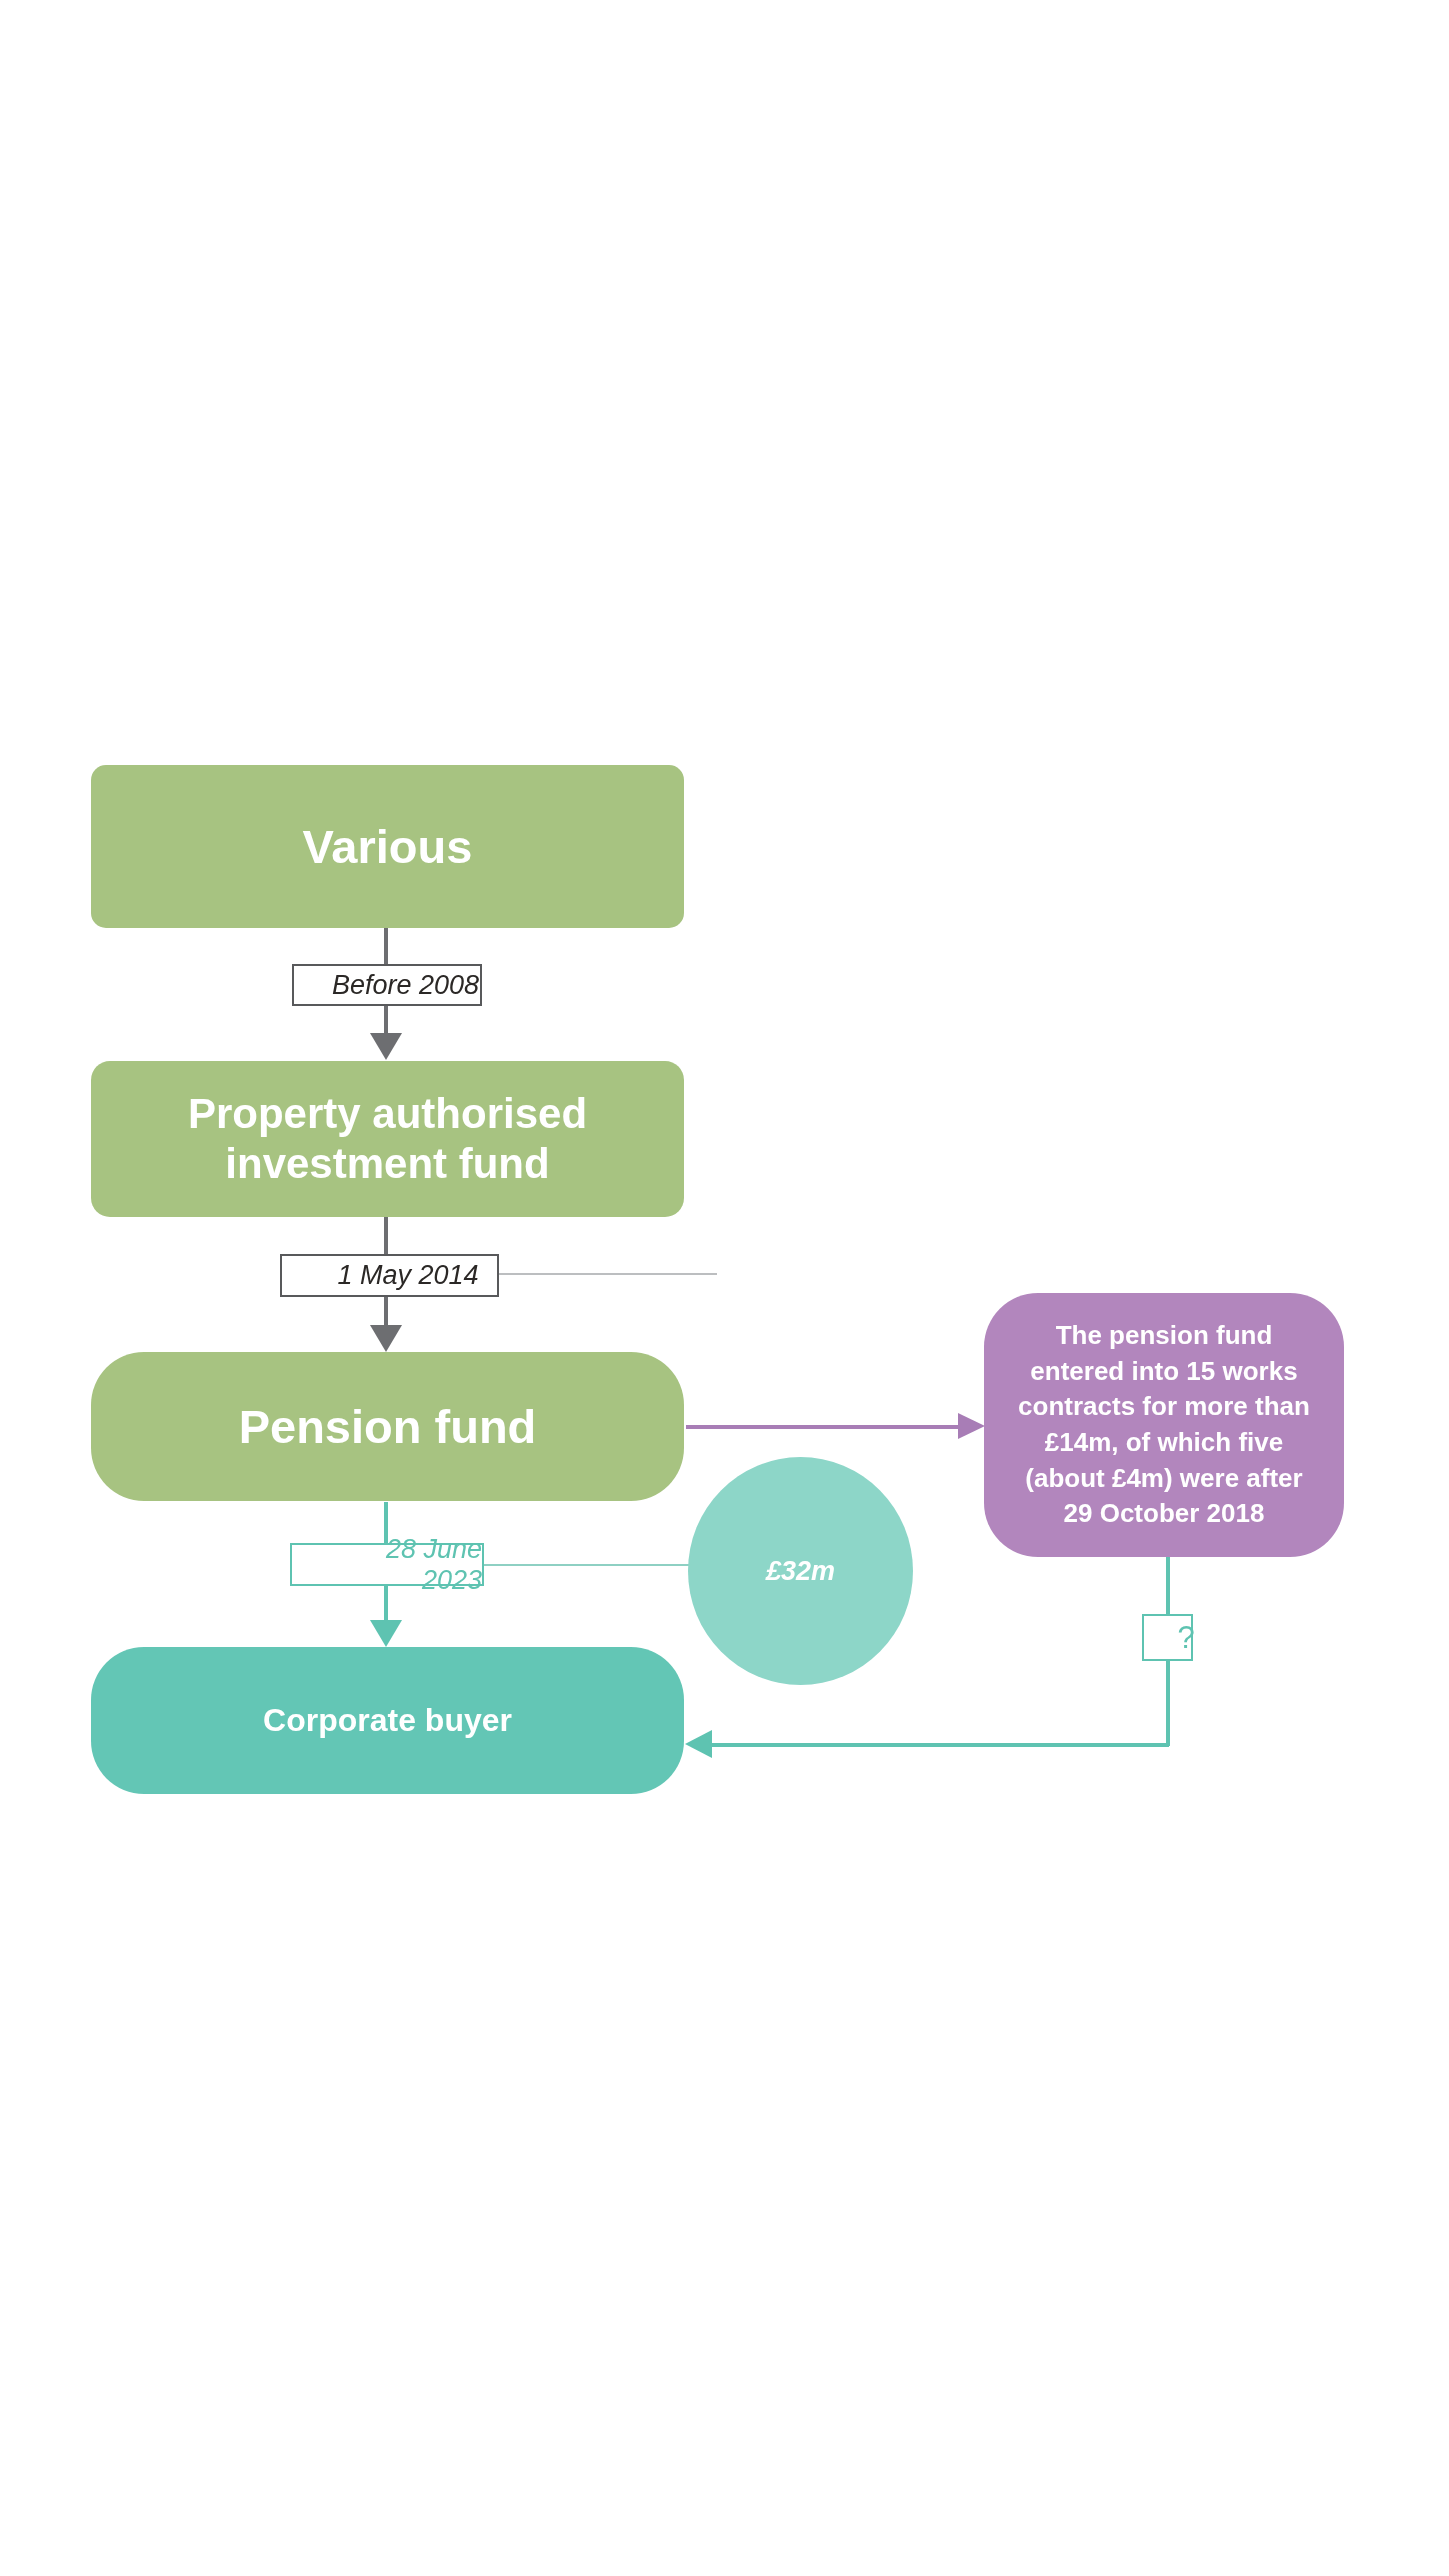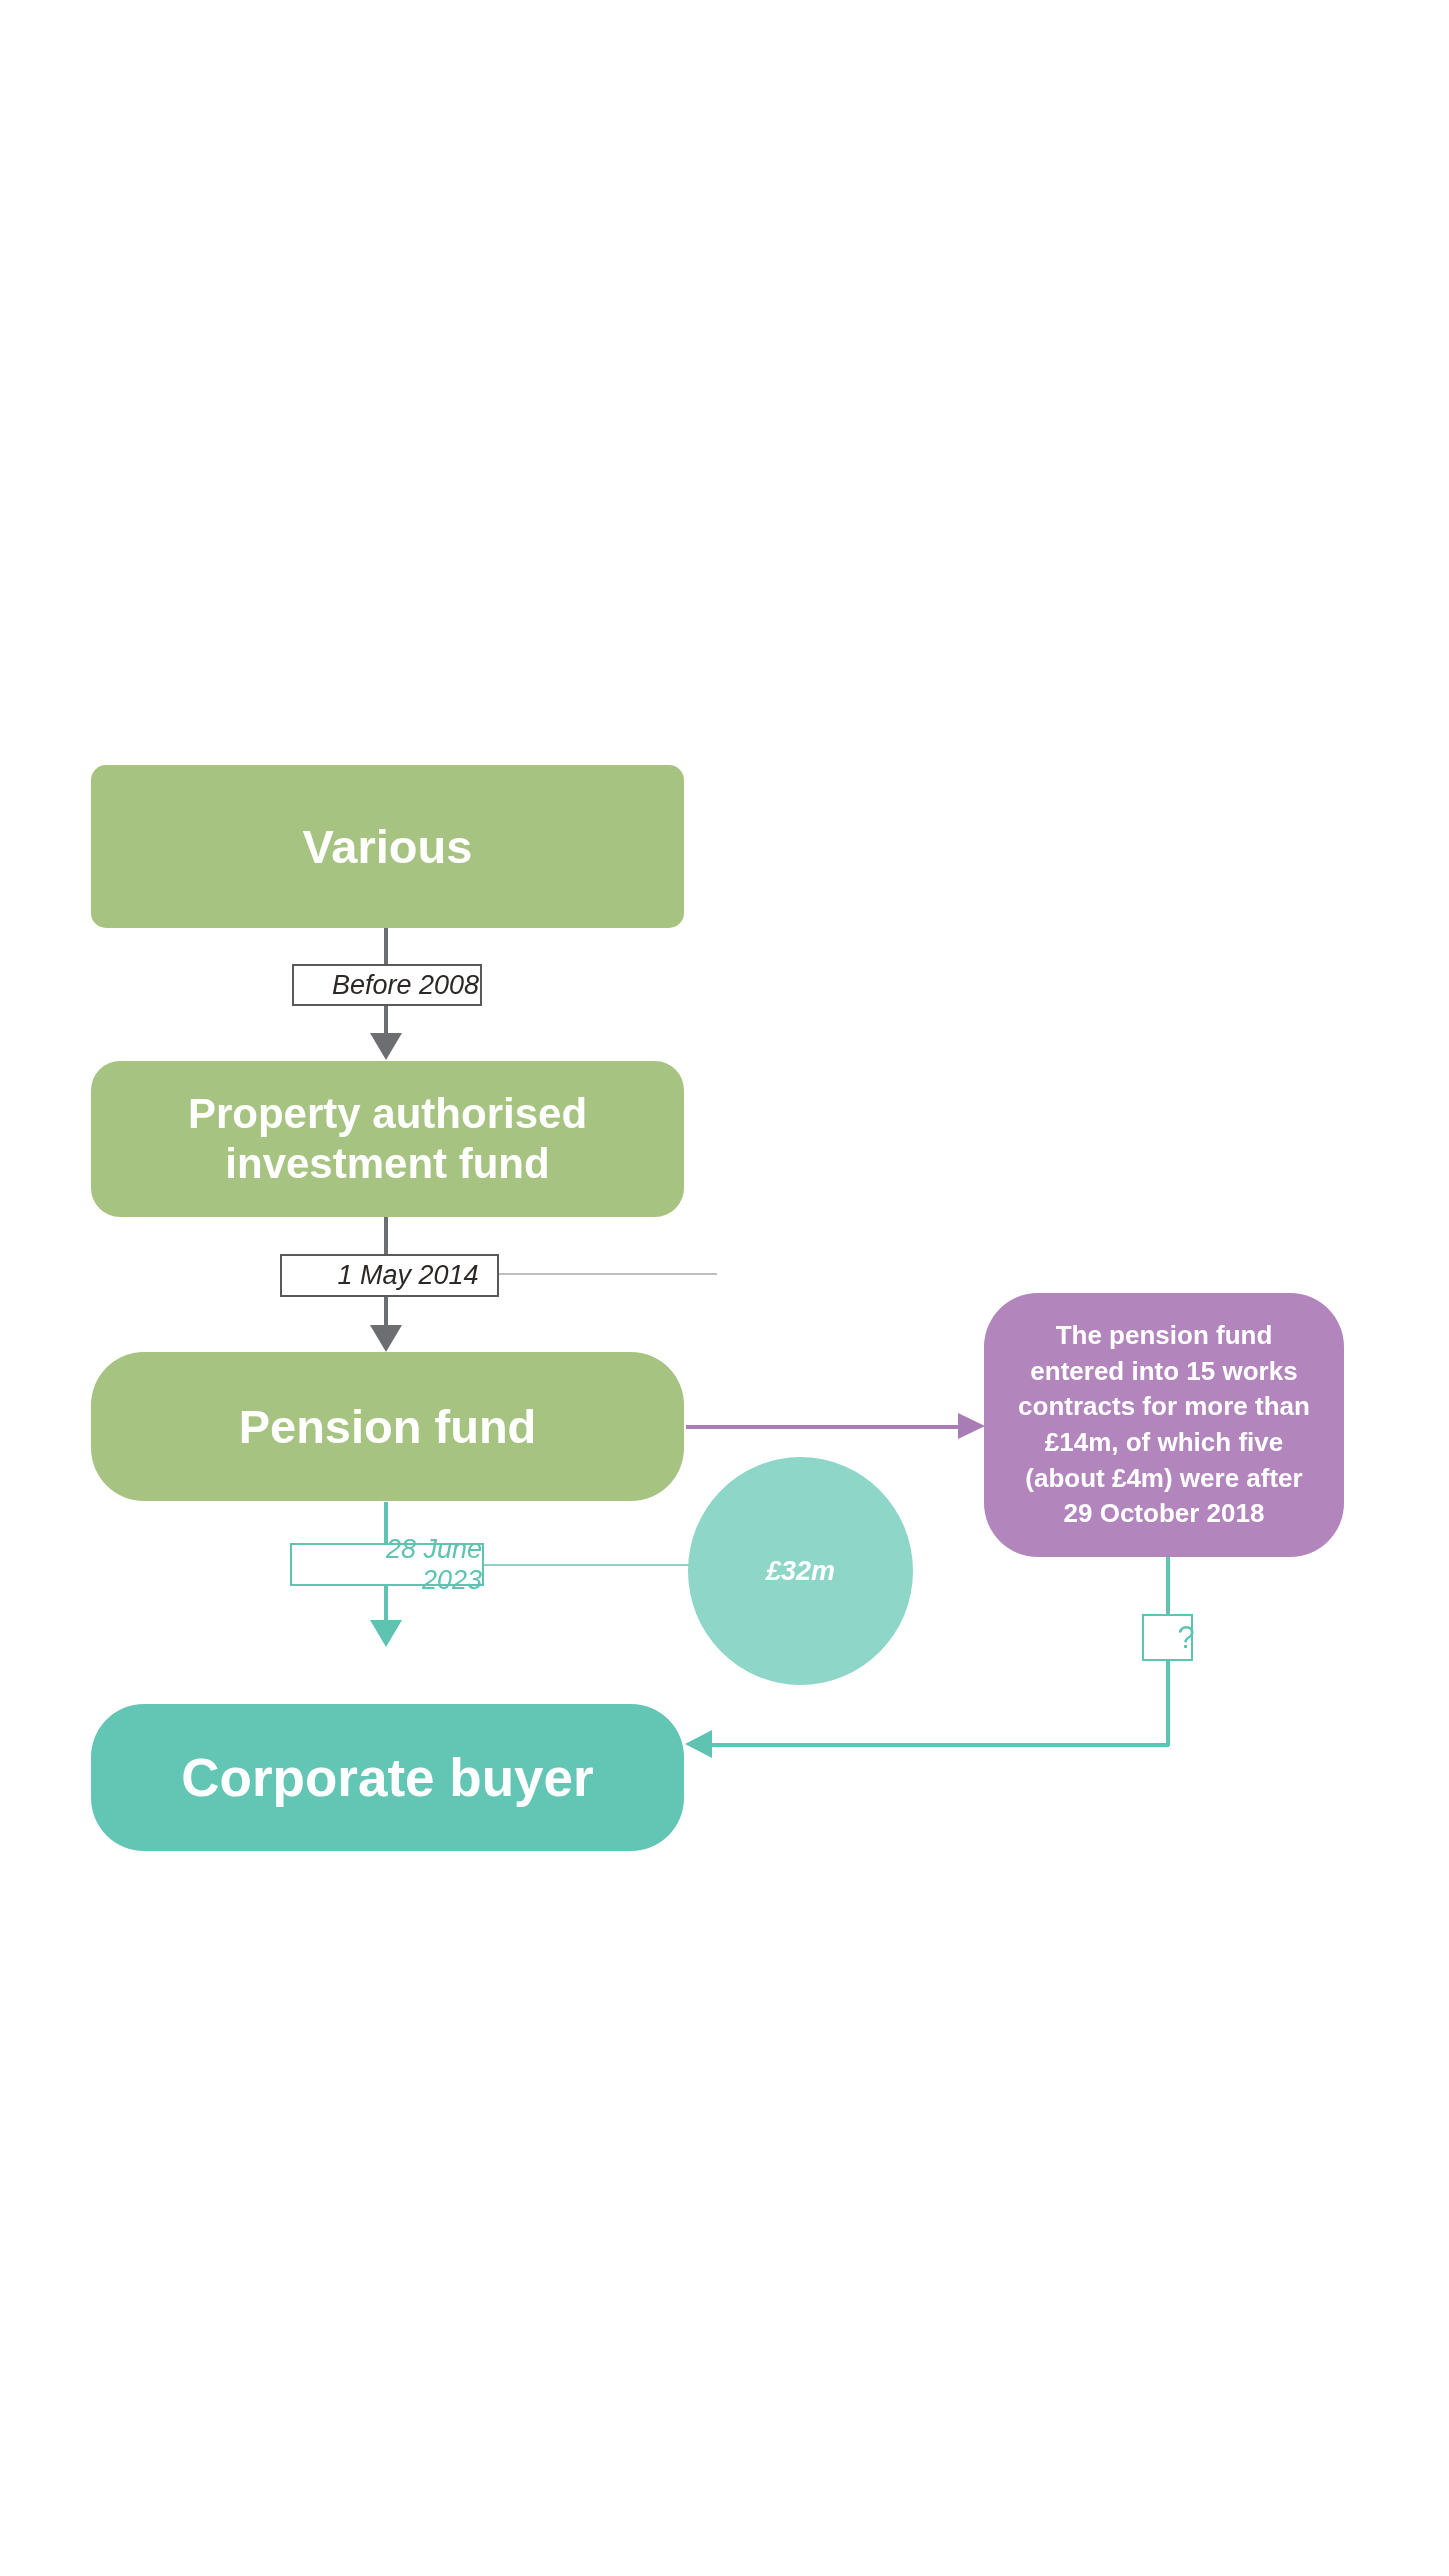--- a/index.html
+++ b/index.html
@@ -17,23 +17,23 @@
   .node {
     display: flex; align-items: center; justify-content: center;
     text-align: center; color: #ffffff; font-weight: bold;
     white-space: pre-line; z-index: 3;
   }
   .node-green  { background: #a7c381; }
   .node-teal   { background: #63c6b5; }
   .node-purple { background: #b286bd; }
 
   #node-various        { left:91px; top:765px;  width:593px; height:163px; border-radius:15px; font-size:47px; }
-  #node-paif           { left:91px; top:1061px; width:593px; height:156px; border-radius:29px; font-size:42px; line-height:1.18; }
+  #node-paif           { left:91px; top:1061px; width:593px; height:156px; border-radius:19px; font-size:42px; line-height:1.18; }
   #node-pension        { left:91px; top:1352px; width:593px; height:149px; border-radius:53px; font-size:47px; }
-  #node-corporate      { left:91px; top:1704px; width:593px; height:147px; border-radius:53px; font-size:53px; }
+  #node-corporate      { left:91px; top:1647px; width:593px; height:147px; border-radius:53px; font-size:32px; }
   #note-works          { left:984px; top:1285px; width:360px; height:264px; border-radius:54px;
                          font-size:26px; line-height:1.37; font-weight:bold; padding:9px 16.3px;margin-top:8px; }
 
   
   .circle {
     border-radius: 50%;
     display: flex; align-items: center; justify-content: center;
     text-align: center; color: #ffffff; font-style: italic;
     white-space: pre-line; z-index: 3;
   }

